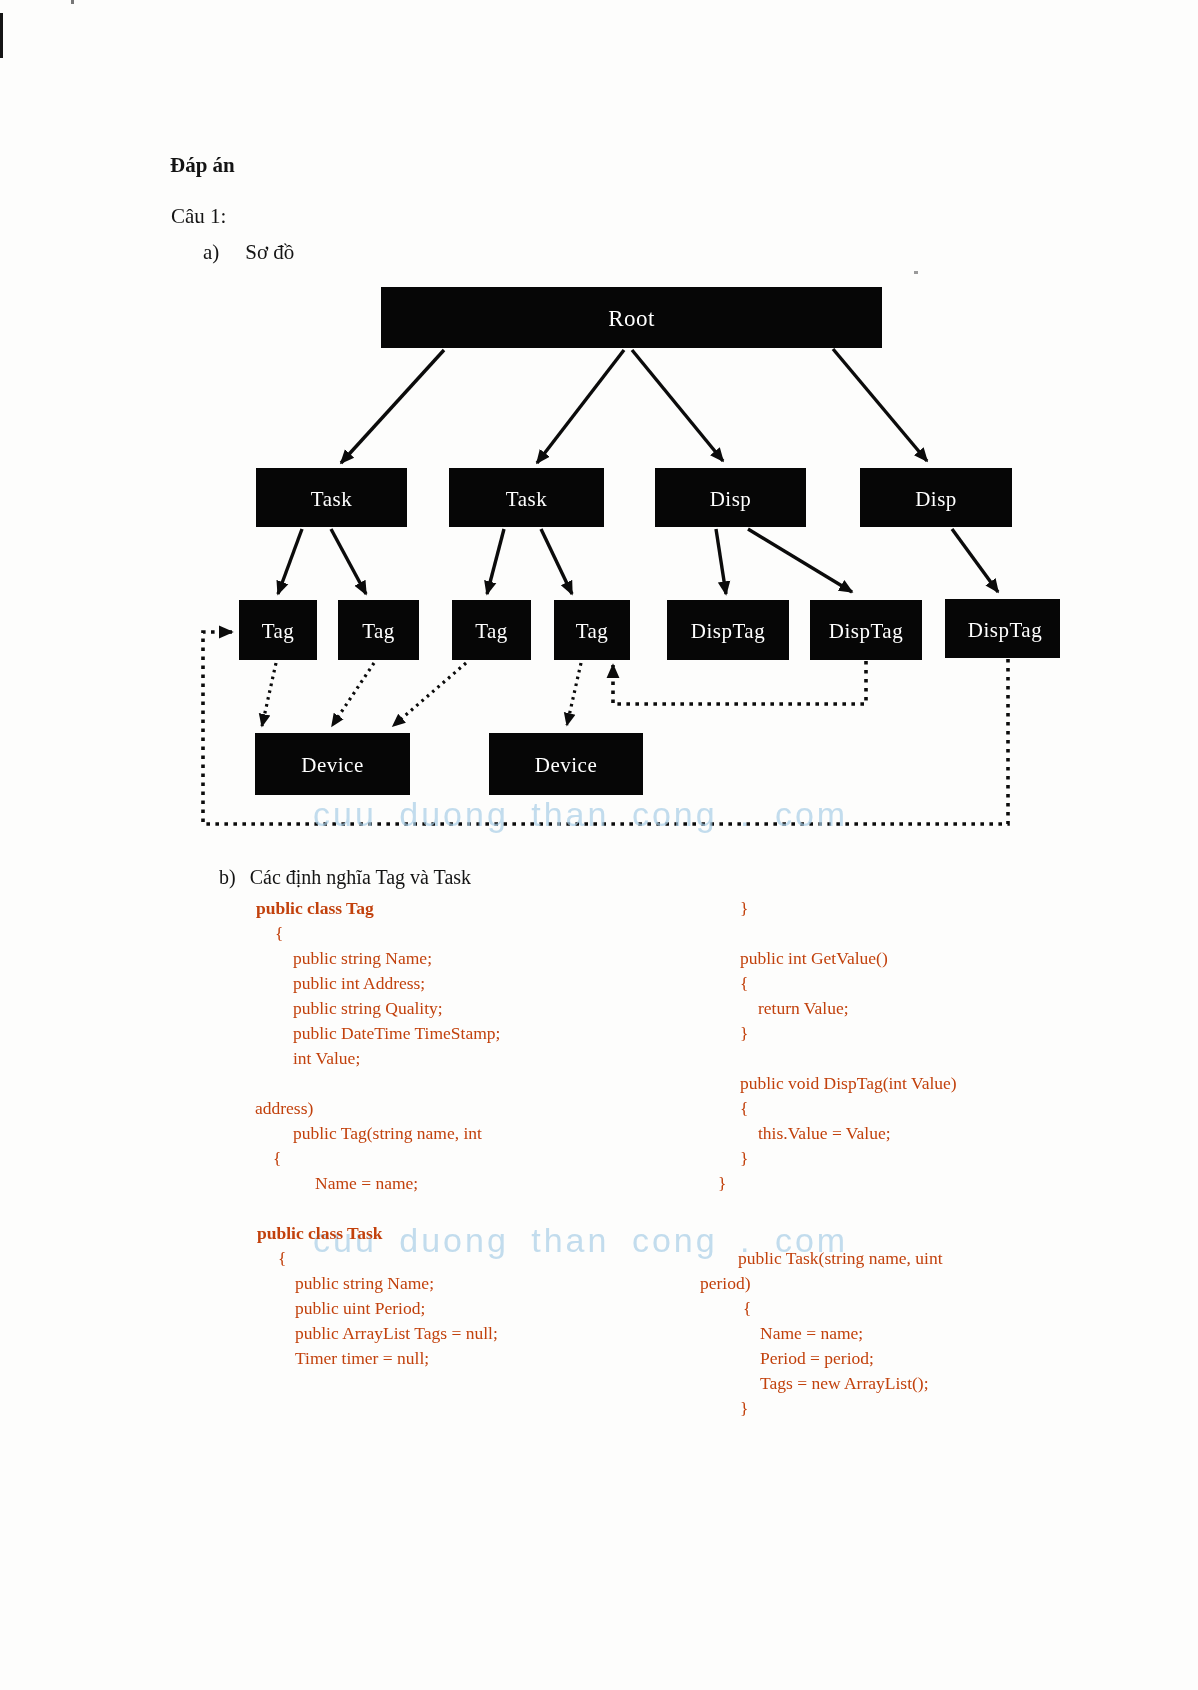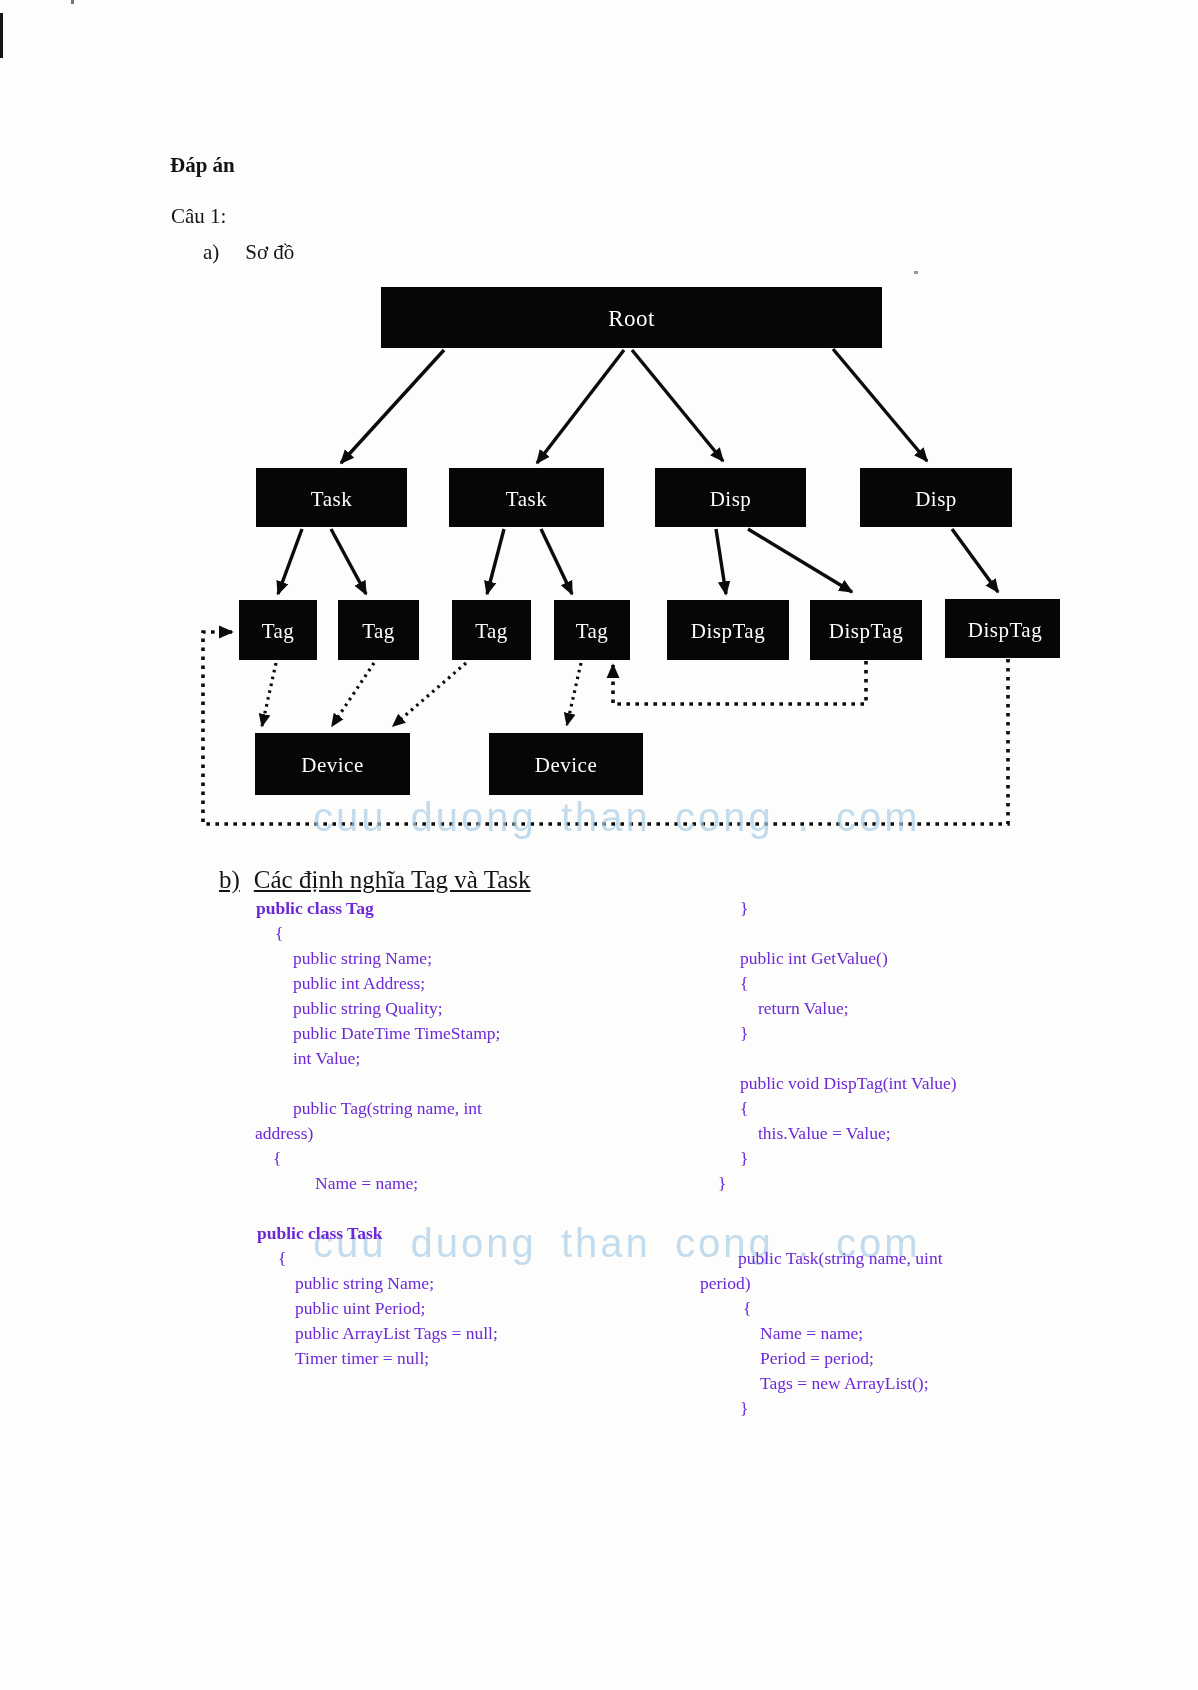--- a/index.html
+++ b/index.html
@@ -11,40 +11,40 @@
   .sliver{position:absolute;left:0;top:13px;width:3px;height:45px;background:#151515;}
   .tick{position:absolute;left:71px;top:0;width:3px;height:4px;background:#777;}
   .speck{position:absolute;left:914px;top:271px;width:4px;height:3px;background:#9a9a9a;}
 
   
   .h-title{position:absolute;left:170px;top:153px;font-size:21px;font-weight:bold;}
   .h-question{position:absolute;left:171px;top:204px;font-size:21px;}
   .h-part{position:absolute;font-size:21px;}
   .h-parta{left:203px;top:240px;}
   .h-parta .pt{margin-left:26px;margin-top:38px;}
-  .h-partb{left:219px;top:866px;font-size:25px;text-decoration:underline;}
+  .h-partb{left:219px;top:866px;font-size:20px;}
   .h-partb .pt{margin-left:14px;}
 
   
   #diagram-svg{position:absolute;left:0;top:0;}
   .node{fill:var(--box,#060606);}
   .nlabel{fill:var(--boxlabel,#fff);text-anchor:middle;dominant-baseline:central;font-family:"Liberation Serif",serif;letter-spacing:.5px;}
   .edge{fill:none;stroke:#0b0b0b;}
   .edge.solid{stroke-width:3.4px;}
   .edge.dotted{stroke-width:3.2px;stroke-dasharray:2.6 4.4;}
   .edge.loop{stroke-width:3.6px;stroke-dasharray:3.6 5.4;}
 
   
-  .wm{position:absolute;font-family:"Liberation Sans",sans-serif;font-size:40px;color:var(--wm,#a9cfe8);
+  .wm{position:absolute;font-family:"Liberation Sans",sans-serif;font-size:34px;color:var(--wm,#a9cfe8);
       letter-spacing:3px;word-spacing:10px;opacity:.7;white-space:nowrap;}
   .wm1{left:313px;top:795px;}
   .wm2{left:313px;top:1221px;}
 
   
-  .codecol{position:absolute;width:470px;font-family:"Liberation Serif",serif;font-size:17.5px;color:#6d28d9;}
+  .codecol{position:absolute;width:470px;font-family:"Liberation Serif",serif;font-size:17.5px;color:#c2410c;}
   .col-left{left:255px;top:896px;}
   .col-right{left:700px;top:896px;}
   .codecol .cl{height:25px;line-height:25px;white-space:pre;}
 </style>
 </head>
 <body>
 
 <div class="page">
 
   <div class="sliver"></div>
@@ -121,22 +121,22 @@
 
   <div class="codecol col-left">
       <div class="cl" style="padding-left: 1px; font-weight: bold;"><span>public class Tag</span></div>
       <div class="cl" style="padding-left: 20px;"><span>{</span></div>
       <div class="cl" style="padding-left: 38px;"><span>public string Name;</span></div>
       <div class="cl" style="padding-left: 38px;"><span>public int Address;</span></div>
       <div class="cl" style="padding-left: 38px;"><span>public string Quality;</span></div>
       <div class="cl" style="padding-left: 38px;"><span>public DateTime TimeStamp;</span></div>
       <div class="cl" style="padding-left: 38px;"><span>int Value;</span></div>
       <div class="cl" style="padding-left: 0px;"><span></span></div>
+      <div class="cl" style="padding-left: 0px;"><span>address)</span></div>
       <div class="cl" style="padding-left: 38px;"><span>public Tag(string name, int</span></div>
-      <div class="cl" style="padding-left: 0px;"><span>address)</span></div>
       <div class="cl" style="padding-left: 18px;"><span>{</span></div>
       <div class="cl" style="padding-left: 60px;"><span>Name = name;</span></div>
       <div class="cl" style="padding-left: 0px;"><span></span></div>
       <div class="cl" style="padding-left: 2px; font-weight: bold;"><span>public class Task</span></div>
       <div class="cl" style="padding-left: 23px;"><span>{</span></div>
       <div class="cl" style="padding-left: 40px;"><span>public string Name;</span></div>
       <div class="cl" style="padding-left: 40px;"><span>public uint Period;</span></div>
       <div class="cl" style="padding-left: 40px;"><span>public ArrayList Tags = null;</span></div>
       <div class="cl" style="padding-left: 40px;"><span>Timer timer = null;</span></div>
     </div>

